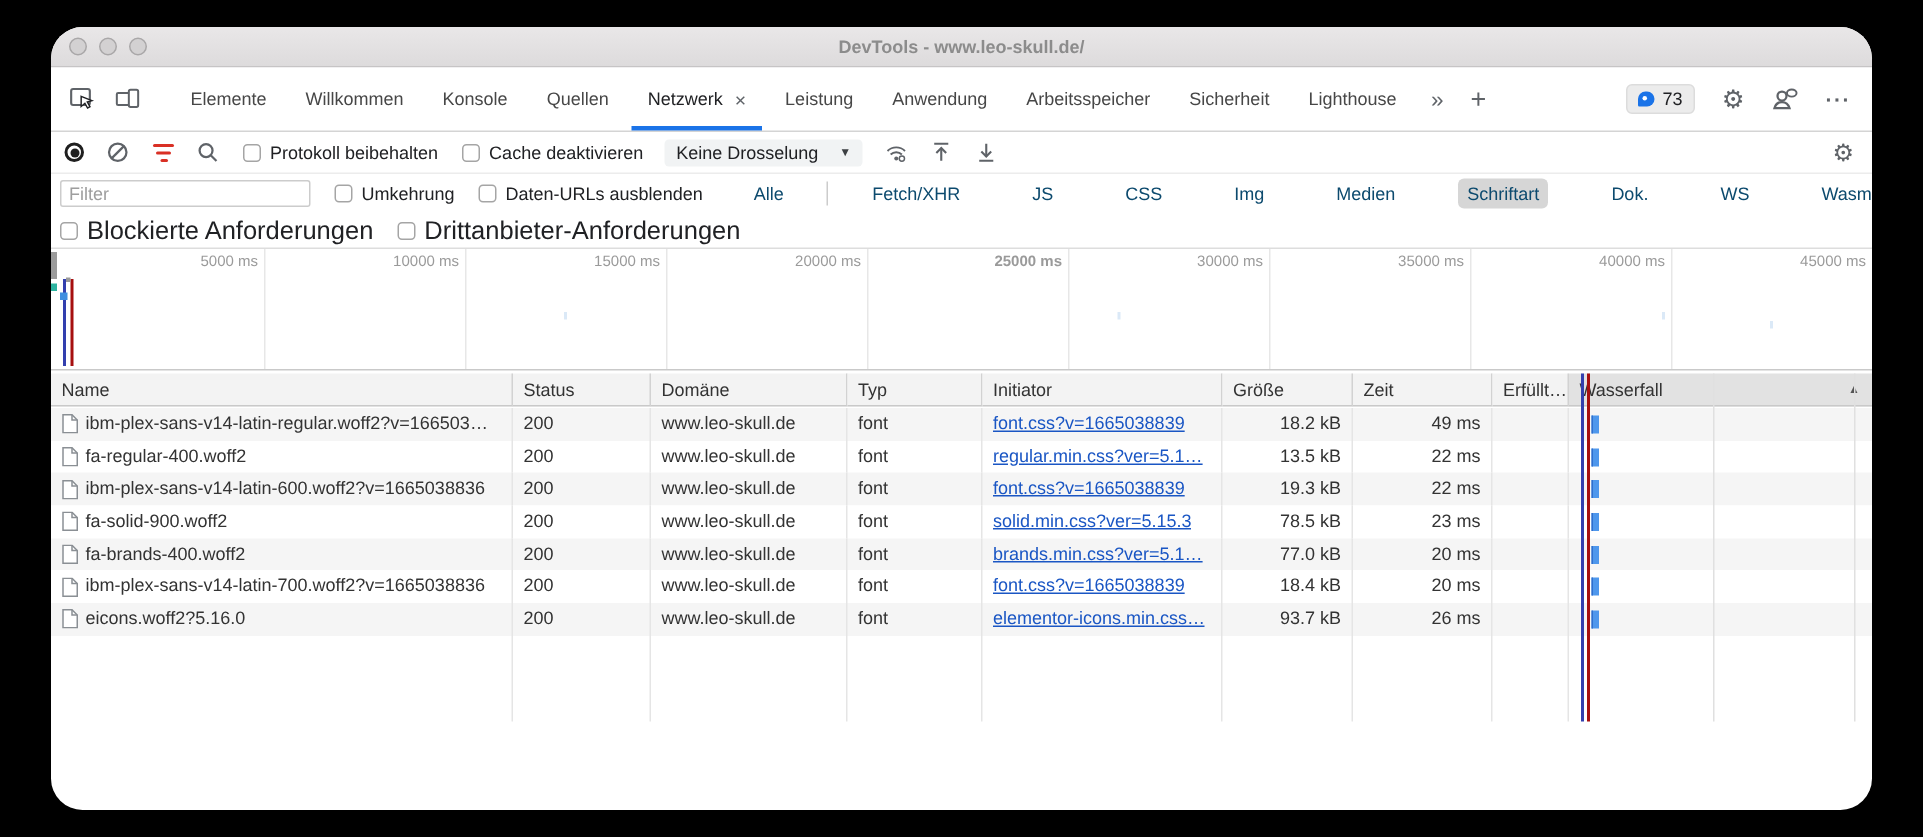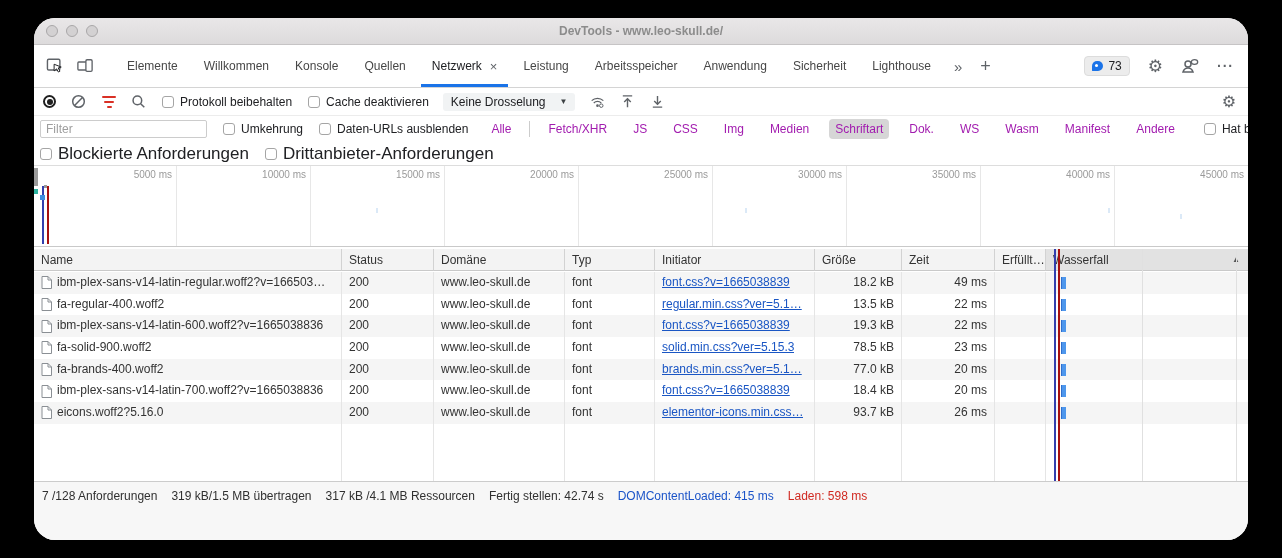--- a/index.html
+++ b/index.html
@@ -38,21 +38,21 @@
   .cb{width:12px;height:12px;border:1px solid #a5a5a5;border-radius:3px;background:#fff;margin-right:6px;box-sizing:border-box;flex:0 0 auto;}
   .select{display:flex;align-items:center;background:#f1f3f4;border-radius:3px;padding:2px 8px;margin-left:14px;color:#202124;}
   .caret{font-size:8px;margin-left:14px;color:#3c4043;}
   .toolgear-right{margin-left:auto;margin-right:12px;color:#5f6368;font-size:16px;}
   
   .filterrow1{position:absolute;left:0;top:98px;width:100%;height:26px;display:flex;align-items:center;font-size:12px;color:#202124;box-sizing:border-box;}
   .filterrow2{position:absolute;left:0;top:124px;width:100%;height:24px;display:flex;align-items:center;font-size:17px;color:#202124;border-bottom:1px solid #ddd;box-sizing:border-box;}
   .filter-input{margin-left:6px;width:160px;height:16px;border:1px solid #ccc;border-radius:2px;font-size:12px;padding:0 5px;color:#202124;font-family:inherit;}
   .filter-input::placeholder{color:#9e9e9e;}
   .chips{display:flex;align-items:center;margin-left:10px;}
-  .chip{padding:3px 6px;margin:0 7px;border-radius:4px;color:#a21caf;white-space:nowrap;}
+  .chip{padding:3px 6px;margin:0 18px;border-radius:4px;color:#0c4a6e;white-space:nowrap;}
   .chip-active{background:#d6d6d6;}
   .chip-divider{width:1px;height:16px;background:#ccc;margin:0 5px;}
   
   .overview{position:absolute;left:0;top:148px;width:100%;height:80px;background:#fff;border-bottom:1px solid #c9c9c9;overflow:hidden;}
   .ov-grid{position:absolute;top:0;bottom:0;width:1px;background:#e7e7e7;}
   .ov-label{position:absolute;top:3px;width:80px;text-align:right;font-size:10px;color:#9a9a9a;white-space:nowrap;}
   .ov-handle{position:absolute;left:0;top:2px;width:4px;height:18px;background:#9b9b9b;}
   .ov-dcl{position:absolute;left:8px;top:20px;width:2px;height:58px;background:#333fae;}
   .ov-load{position:absolute;left:13px;top:20px;width:2px;height:58px;background:#a60f0f;}
   .mark{position:absolute;}
@@ -116,24 +116,24 @@
           <span>Quellen</span>
         </div>
         <div class="tab active">
           <span>Netzwerk</span>
           <span class="tab-close">×</span>
         </div>
         <div class="tab">
           <span>Leistung</span>
         </div>
         <div class="tab">
+          <span>Anwendung</span>
+        </div>
+        <div class="tab">
           <span>Arbeitsspeicher</span>
-        </div>
-        <div class="tab">
-          <span>Anwendung</span>
         </div>
         <div class="tab">
           <span>Sicherheit</span>
         </div>
         <div class="tab">
           <span>Lighthouse</span>
         </div>
       </div>
     <span class="more-tabs">»</span>
     <span class="new-tab">+</span>
@@ -253,21 +253,21 @@
     <div class="mark" style="left:1146px;top:48px;width:2px;height:5px;background:#dbe9f7"></div>
   <div class="ov-grid" style="left: 142px;"></div>
       <div class="ov-label" style="left: 58px;">5000 ms</div>
       <div class="ov-grid" style="left: 276px;"></div>
       <div class="ov-label" style="left: 192px;">10000 ms</div>
       <div class="ov-grid" style="left: 410px;"></div>
       <div class="ov-label" style="left: 326px;">15000 ms</div>
       <div class="ov-grid" style="left: 544px;"></div>
       <div class="ov-label" style="left: 460px;">20000 ms</div>
       <div class="ov-grid" style="left: 678px;"></div>
-      <div class="ov-label" style="left: 594px;">25000 ms</div>
+      <div class="ov-label" style="left: 594px; font-weight: bold;">25000 ms</div>
       <div class="ov-grid" style="left: 812px;"></div>
       <div class="ov-label" style="left: 728px;">30000 ms</div>
       <div class="ov-grid" style="left: 946px;"></div>
       <div class="ov-label" style="left: 862px;">35000 ms</div>
       <div class="ov-grid" style="left: 1080px;"></div>
       <div class="ov-label" style="left: 996px;">40000 ms</div>
       <div class="ov-label" style="left: 1130px;">45000 ms</div>
     </div>
 
   <div class="thead grid" id="header-host">
@@ -442,24 +442,14 @@
       <div class="fcell"></div>
       <div class="fcell"></div>
       <div class="fcell"></div>
     </div>
 
   <div class="wf-gridline" style="left:1108px"></div>
   <div class="wf-gridline" style="left:1202px"></div>
   <div class="wf-line" style="left:1020px;background:#333fae"></div>
   <div class="wf-line" style="left:1024px;background:#a60f0f"></div>
 
-  <div class="statusbar">
-    <div class="statusbar-inner" id="status-host">
-        <span class="stitem">7 /128 Anforderungen</span>
-        <span class="stitem">319 kB/1.5 MB übertragen</span>
-        <span class="stitem">317 kB /4.1 MB Ressourcen</span>
-        <span class="stitem">Fertig stellen: 42.74 s</span>
-        <span class="stitem" style="color: rgb(26, 83, 200);">DOMContentLoaded: 415 ms</span>
-        <span class="stitem" style="color: rgb(208, 42, 34);">Laden: 598 ms</span>
-      </div>
-  </div>
 
 </div>
 
 </body></html>

